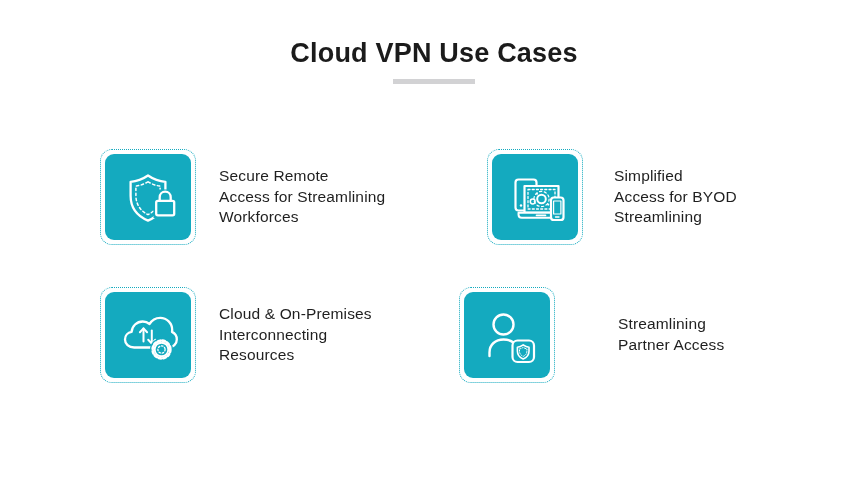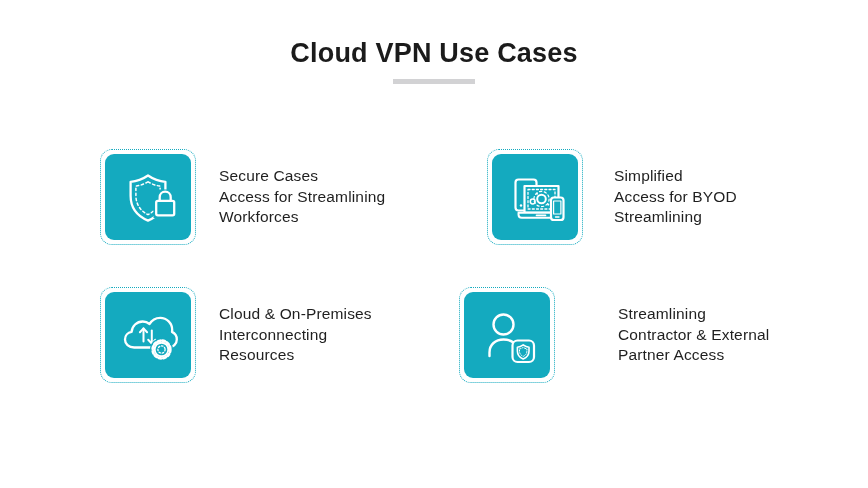--- a/index.html
+++ b/index.html
@@ -86,21 +86,21 @@
         <svg width="62" height="62" viewBox="0 0 62 62" fill="none" stroke="#ffffff" stroke-linecap="round" stroke-linejoin="round">
           <path d="M31 9.5 C25.6 13.2 19.6 15.4 13.6 15.8 L13.6 29.8 C13.6 41.6 20.4 50.2 31 54.6 C41.6 50.2 48.4 41.6 48.4 29.8 L48.4 15.8 C42.4 15.4 36.4 13.2 31 9.5 Z" stroke-width="2.3"></path>
           <path d="M31 15.8 C27.2 18.1 23 19.6 18.9 20.1 L18.9 29.6 C18.9 38.6 23.8 45.1 31 48.7 C38.2 45.1 43.1 38.6 43.1 29.6 L43.1 20.1 C39 19.6 34.8 18.1 31 15.8 Z" stroke-width="1.5" stroke-dasharray="2.4 2.6"></path>
           <rect x="36.5" y="23.5" width="23" height="28.5" fill="#14aabf" stroke="none"></rect>
           <path d="M42.7 35 L42.7 31.2 C42.7 28 45.1 25.6 48.2 25.6 C51.3 25.6 53.7 28 53.7 31.2 L53.7 35" stroke-width="2.3"></path>
           <rect x="39.2" y="34.8" width="18" height="14.6" rx="1.6" fill="#14aabf" stroke-width="2.3"></rect>
         </svg>
       </div>
     </div>
     <div class="uc-text">
-      <span class="line">Secure Cases</span>
+      <span class="line">Secure Remote</span>
       <span class="line">Access for Streamlining</span>
       <span class="line">Workforces</span>
     </div>
   </div>
 
   <div class="use-case uc-2">
     <div class="tile-outline">
       <div class="tile">
         <svg width="62" height="62" viewBox="0 0 62 62" fill="none" stroke="#ffffff" stroke-linecap="round" stroke-linejoin="round">
           <rect x="11.5" y="13.5" width="21" height="31" rx="3" stroke-width="2.2"></rect>
@@ -157,18 +157,17 @@
           <circle cx="27.5" cy="20.5" r="10" stroke-width="2.4"></circle>
           <path d="M13.5 52 L13.5 48.5 C13.5 40.5 19.5 35.5 27.5 35.5 C33.5 35.5 38.5 38.2 40.8 42.8" stroke-width="2.4"></path>
           <rect x="36.5" y="36.5" width="21.5" height="21.5" rx="5" fill="#14aabf" stroke-width="2.2"></rect>
           <path d="M47.2 40.8 C45.3 42.2 43.3 43 41.4 43.2 L41.4 47.2 C41.4 50.8 43.5 53.4 47.2 54.9 C50.9 53.4 53 50.8 53 47.2 L53 43.2 C51.1 43 49.1 42.2 47.2 40.8 Z" stroke-width="1.6"></path>
           <path d="M47.2 43.3 C46 44.2 44.7 44.7 43.5 44.9 L43.5 47.2 C43.5 49.6 44.9 51.3 47.2 52.4 C49.5 51.3 50.9 49.6 50.9 47.2 L50.9 44.9 C49.7 44.7 48.4 44.2 47.2 43.3 Z" stroke-width="1" stroke-dasharray="1.2 1.4"></path>
         </svg>
       </div>
     </div>
     <div class="uc-text">
       <span class="line">Streamlining</span>
-      <span class="line">Contractor &amp; External</span>
       <span class="line">Partner Access</span>
     </div>
   </div>
 
 </div>
 
 </body></html>

